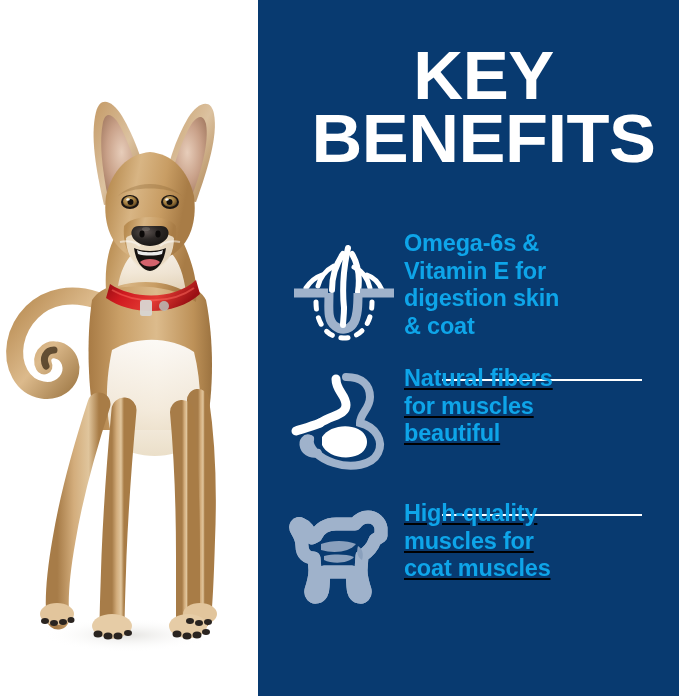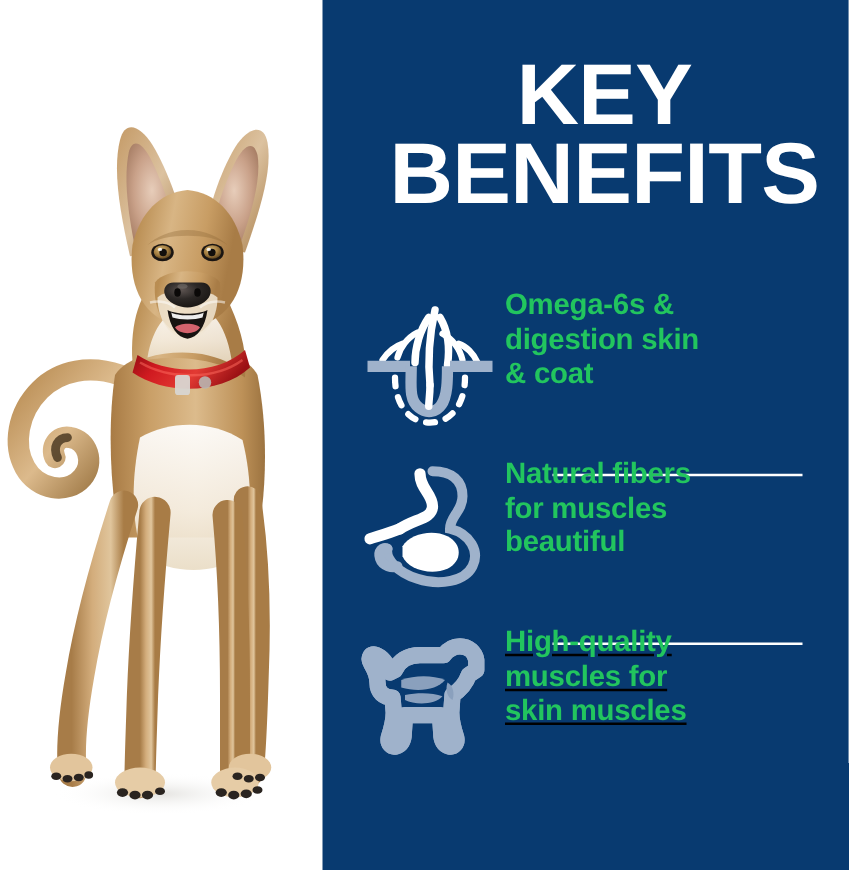--- a/index.html
+++ b/index.html
@@ -82,34 +82,34 @@
   }
   .benefit-row {
     position: relative;
     display: flex;
     align-items: flex-start;
     padding-left: 26px;
     box-sizing: border-box;
     width: 421px;
   }
   .benefit-row.r1 { height: 135px; }
-  .benefit-row.r2 { height: 135px; }
+  .benefit-row.r2 { height: 135px; text-decoration: underline; }
   .benefit-row.r3 { height: 135px; text-decoration: underline; }
 
   .icon-wrap {
     width: 120px;
     flex: 0 0 120px;
     display: flex;
     align-items: flex-start;
     justify-content: center;
     padding-top: 8px;
   }
   .benefit-text {
     flex: 1 1 auto;
-    color: #22c55e;
+    color: #0ea5e9;
     font-family: "Liberation Sans", sans-serif;
     font-weight: bold;
     font-size: 23.5px;
     line-height: 27.5px;
     padding-top: 8px;
     letter-spacing: -0.2px;
   }
   .benefit-text span { display: block; white-space: nowrap; }
 
   .divider {
@@ -308,20 +308,21 @@
 
             <path d="M41 63 C 41 78 39 90 47 96 C 53 101 61 100 65 94 C 70 87 70 74 70 63" fill="none" stroke="#9fb2cb" stroke-width="9" stroke-linejoin="round"></path>
 
             <path d="M56 78 C 56 86 55 91 55 95" fill="none" stroke="#ffffff" stroke-width="6" stroke-linecap="round"></path>
 
             <path d="M28 72 C 28 92 38 108 56 108 C 74 108 84 92 84 72" fill="none" stroke="#ffffff" stroke-width="5" stroke-linecap="round" stroke-dasharray="7 9"></path>
           </svg>
         </div>
         <div class="benefit-text">
           <span>Omega-6s &amp;</span>
+          <span>Vitamin E for</span>
           <span>digestion skin</span>
           <span>&amp; coat</span>
         </div>
       </div>
 
       <div class="divider d1"></div>
 
       <div class="benefit-row r2">
         <div class="icon-wrap">
           <svg width="112" height="112" viewBox="0 0 112 112" aria-hidden="true">
@@ -359,19 +360,19 @@
             <path d="M33 44 C 44 40 58 40 68 44 C 62 52 46 54 33 50 Z" fill="#8aa0bd"></path>
             <path d="M36 56 C 46 54 58 54 66 57 C 60 64 44 64 36 60 Z" fill="#8aa0bd"></path>
             <path d="M70 46 C 74 48 76 54 74 60 C 70 58 68 52 70 46 Z" fill="#8aa0bd"></path>
 
             <circle cx="82" cy="28" r="2.4" fill="#083a70"></circle>
           </svg>
         </div>
         <div class="benefit-text">
           <span>High-quality</span>
           <span>muscles for</span>
-          <span>skin muscles</span>
+          <span>coat muscles</span>
         </div>
       </div>
 
     </div>
   </div>
 </div>
 
 </body></html>

